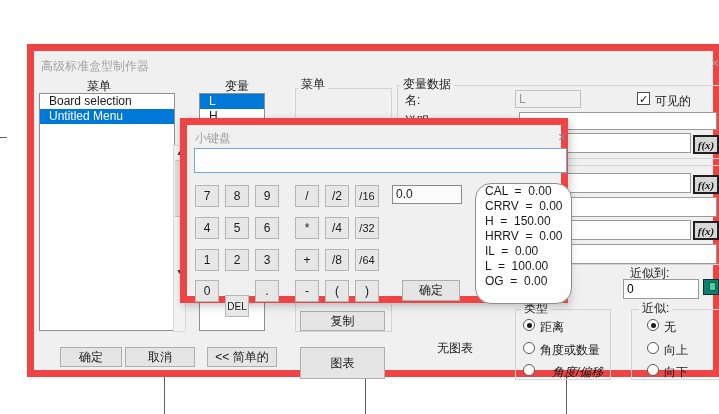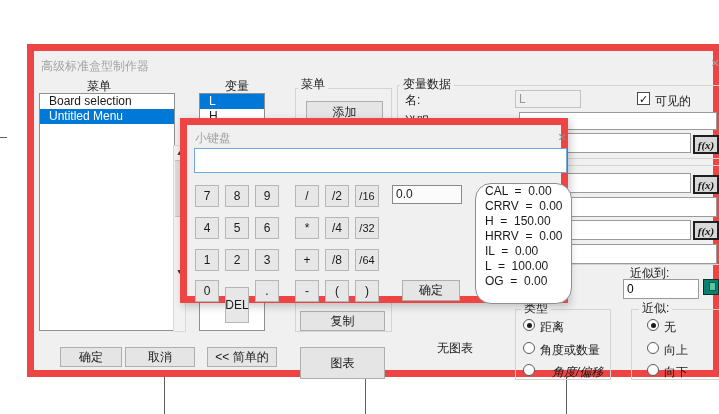--- a/index.html
+++ b/index.html
@@ -68,21 +68,20 @@
     </div>
 
     <div class="abs lbl" style="left:191px;top:27px;">变量</div>
     <div class="abs listbox" style="left:165px;top:42px;width:66px;height:238px;">
       <div class="listrow sel">L</div>
       <div class="listrow">H</div>
     </div>
 
     <div class="abs groupbox" style="left:261px;top:37px;width:97px;height:244px;"></div>
     <div class="abs grouplabel" style="left:264px;top:27px;">菜单</div>
-    <div class="abs btn" style="left:272px;top:50px;width:77px;height:23px;">添加</div>
     <div class="abs btn" style="left:266px;top:260px;width:85px;height:20px;">复制</div>
 
     <div class="abs groupbox" style="left:363px;top:34px;width:325px;height:74px;"></div>
     <div class="abs grouplabel" style="left:366px;top:27px;">变量数据</div>
     <div class="abs lbl" style="left:371px;top:41px;">名:</div>
     <div class="abs field dis" style="left:481px;top:39px;width:66px;height:18px;line-height:16px;">L</div>
     <div class="abs chk" style="left:603px;top:41px;width:13px;height:13px;">✓</div>
     <div class="abs lbl" style="left:621px;top:42px;">可见的</div>
     <div class="abs lbl" style="left:371px;top:62px;">说明:</div>
     <div class="abs field" style="left:485px;top:61px;width:198px;height:18px;"></div>
@@ -136,21 +135,21 @@
     <div class="abs key" style="left:8px;top:60px;width:24px;height:22px;">7</div>
     <div class="abs key" style="left:38px;top:60px;width:24px;height:22px;">8</div>
     <div class="abs key" style="left:68px;top:60px;width:24px;height:22px;">9</div>
     <div class="abs key" style="left:8px;top:92px;width:24px;height:22px;">4</div>
     <div class="abs key" style="left:38px;top:92px;width:24px;height:22px;">5</div>
     <div class="abs key" style="left:68px;top:92px;width:24px;height:22px;">6</div>
     <div class="abs key" style="left:8px;top:124px;width:24px;height:22px;">1</div>
     <div class="abs key" style="left:38px;top:124px;width:24px;height:22px;">2</div>
     <div class="abs key" style="left:68px;top:124px;width:24px;height:22px;">3</div>
     <div class="abs key" style="left:8px;top:155px;width:24px;height:22px;">0</div>
-    <div class="abs key" style="left:38px;top:162px;width:24px;height:36px;font-size:12px;">DEL</div>
+    <div class="abs key" style="left:38px;top:170px;width:24px;height:22px;font-size:10px;">DEL</div>
     <div class="abs key" style="left:68px;top:155px;width:24px;height:22px;">.</div>
 
     <div class="abs key" style="left:108px;top:60px;width:24px;height:22px;">/</div>
     <div class="abs key" style="left:138px;top:60px;width:24px;height:22px;">/2</div>
     <div class="abs key" style="left:168px;top:60px;width:24px;height:22px;font-size:11px;">/16</div>
     <div class="abs key" style="left:108px;top:92px;width:24px;height:22px;">*</div>
     <div class="abs key" style="left:138px;top:92px;width:24px;height:22px;">/4</div>
     <div class="abs key" style="left:168px;top:92px;width:24px;height:22px;font-size:11px;">/32</div>
     <div class="abs key" style="left:108px;top:124px;width:24px;height:22px;">+</div>
     <div class="abs key" style="left:138px;top:124px;width:24px;height:22px;">/8</div>

